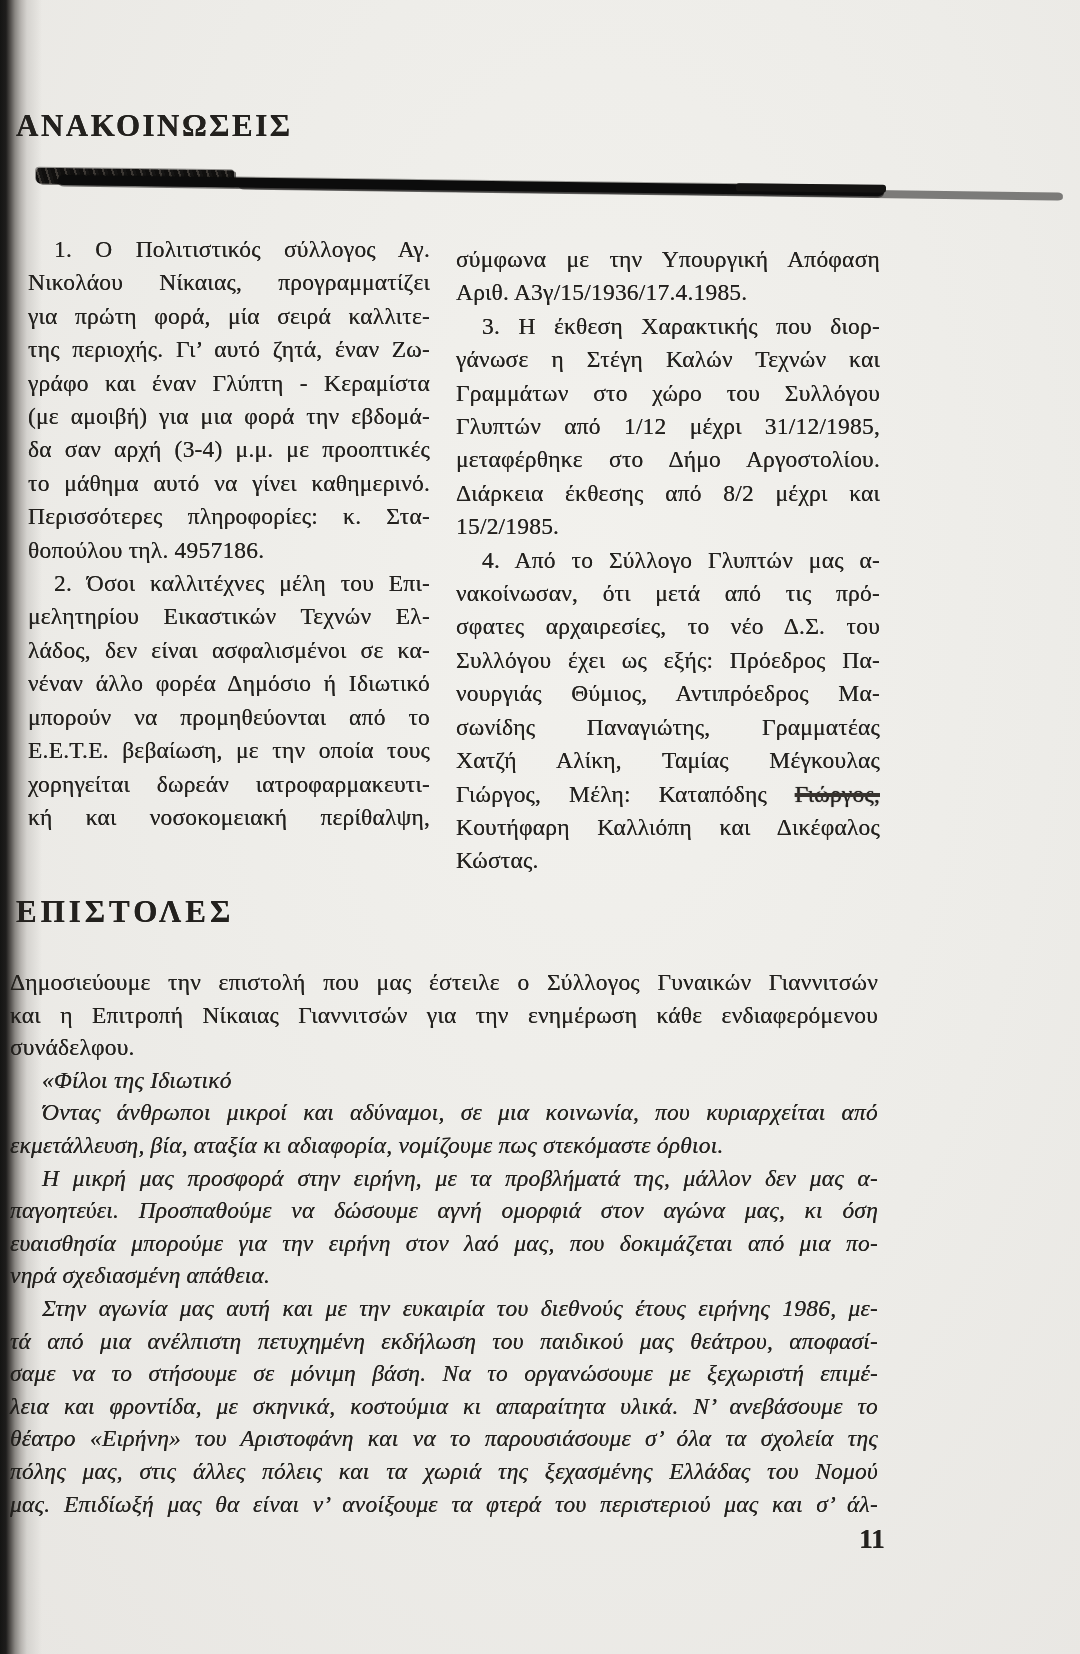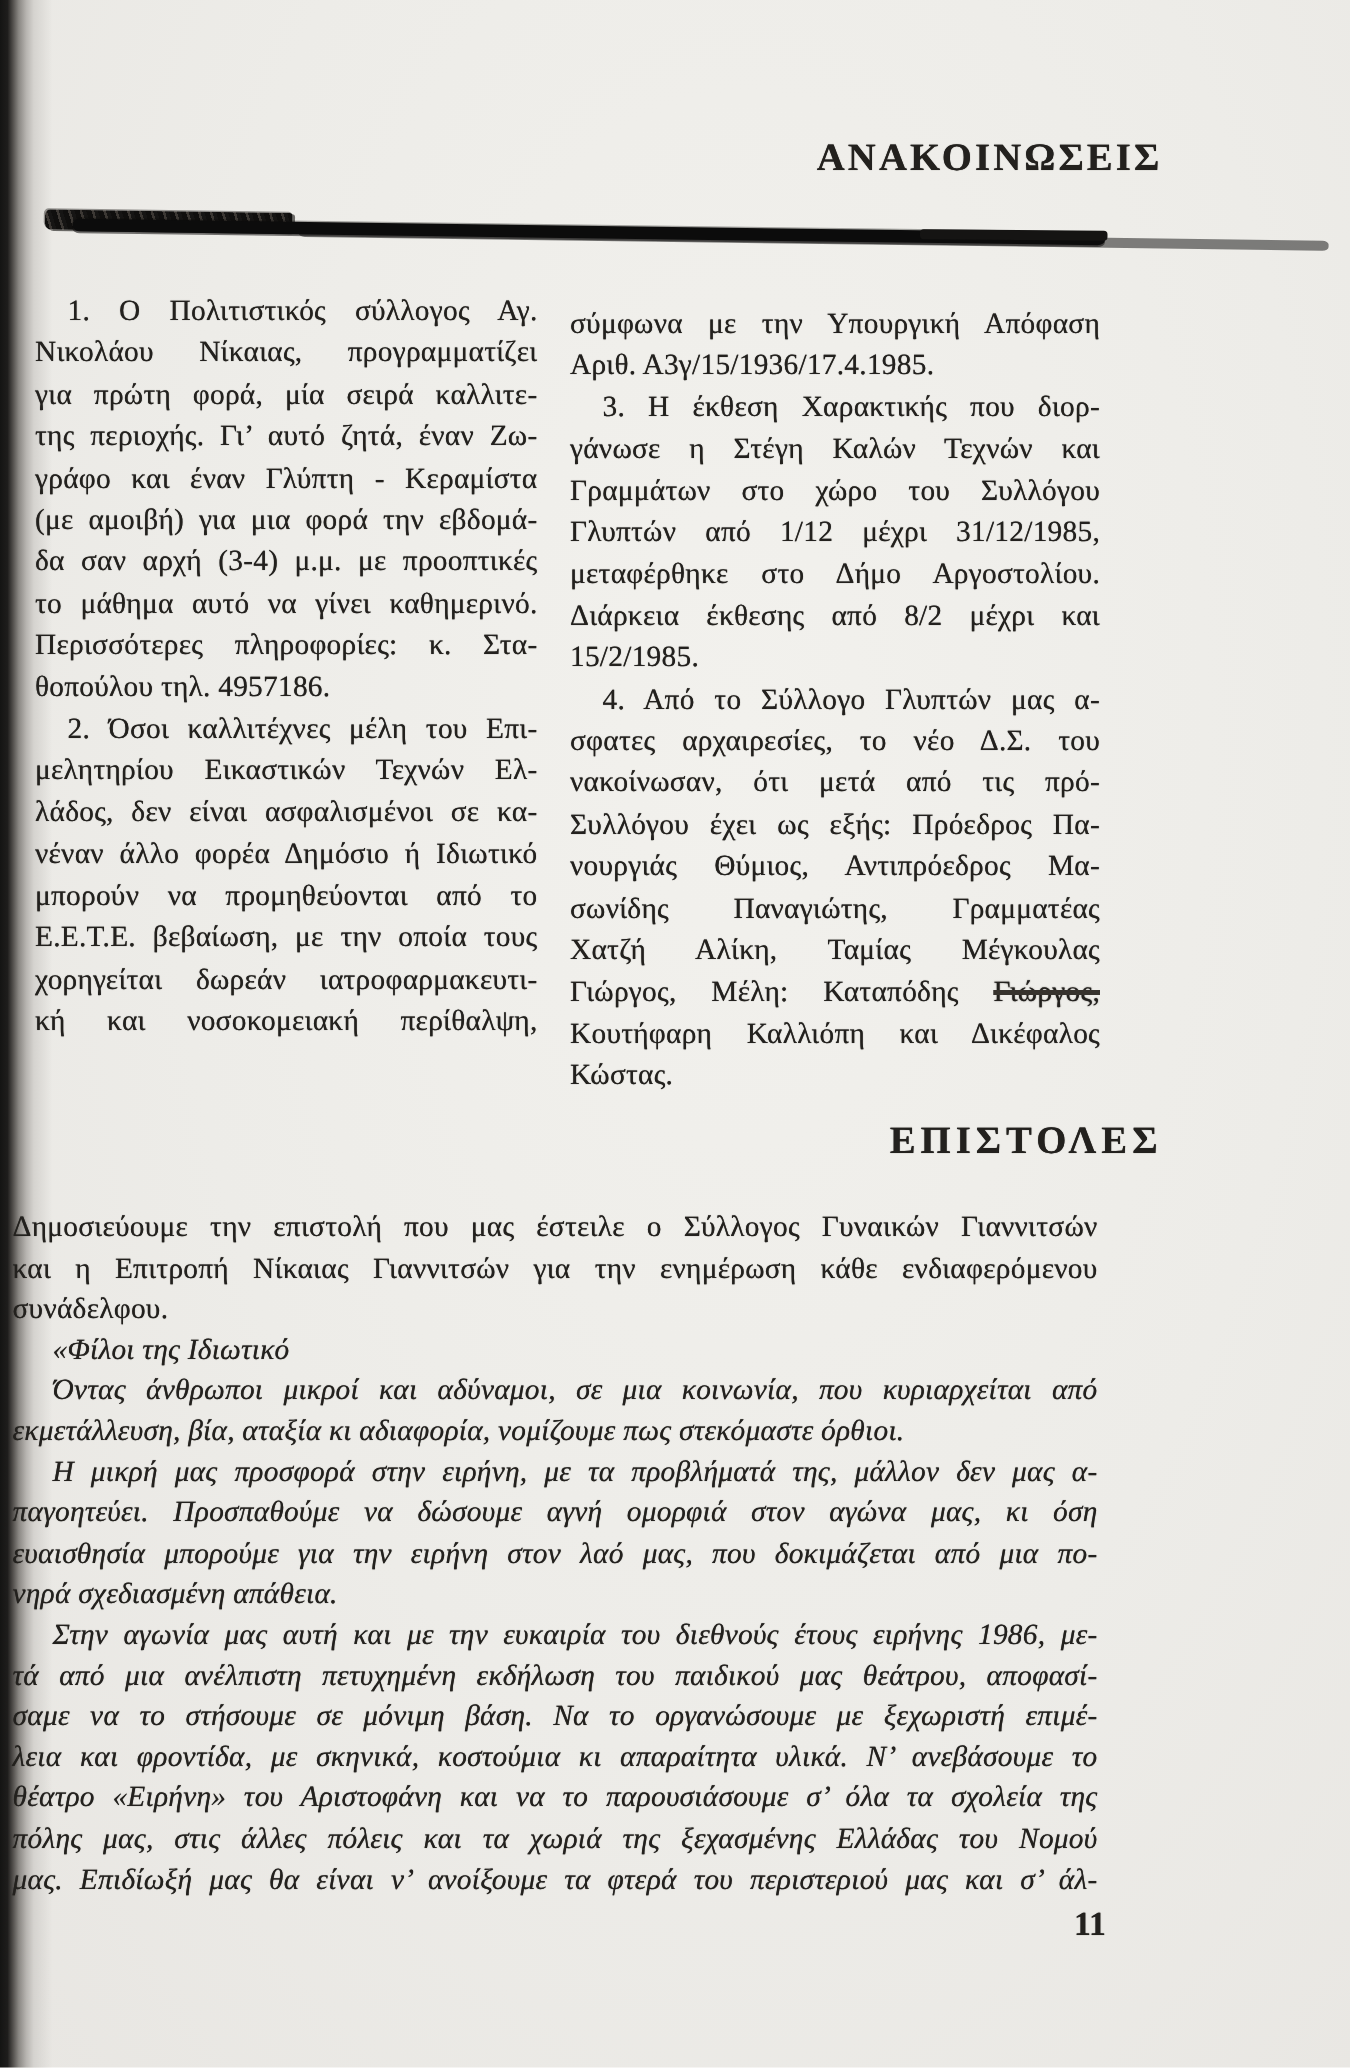--- a/index.html
+++ b/index.html
@@ -10,21 +10,21 @@
     color:#23211e;
   }
   
   .binding {
     position:absolute; left:0; top:0; bottom:0; width:42px;
     background: linear-gradient(to right,
       #141413 0px, #1e1d1c 6px, #4e4b48 10px, #8a8783 15px,
       #b7b4b0 21px, #d5d3cf 27px, rgba(237,236,232,0) 42px);
   }
   .headline {
-    position:absolute; left:0; width:930px; text-align:right;
+    position:absolute; left:16px; width:930px; text-align:left;
     font-size:31px; font-weight:600; letter-spacing:2.5px;
     text-shadow:0 0 0.6px currentColor;
   }
   .headline.announcements { top:108px; }
   .headline.letters-h { top:894px; letter-spacing:4px; }
 
   
   .smudge { position:absolute; left:36px; top:166px; width:852px; height:38px; }
   .smudge .bar-main {
     position:absolute; left:22px; top:9px; width:826px; height:10px;
@@ -111,22 +111,22 @@
       <div class="line"><span>σύμφωνα με την Υπουργική Απόφαση</span></div>
       <div class="line last"><span>Αριθ. Α3γ/15/1936/17.4.1985.</span></div>
       <div class="line indent"><span>3. Η έκθεση Χαρακτικής που διορ-</span></div>
       <div class="line"><span>γάνωσε η Στέγη Καλών Τεχνών και</span></div>
       <div class="line"><span>Γραμμάτων στο χώρο του Συλλόγου</span></div>
       <div class="line"><span>Γλυπτών από 1/12 μέχρι 31/12/1985,</span></div>
       <div class="line"><span>μεταφέρθηκε στο Δήμο Αργοστολίου.</span></div>
       <div class="line"><span>Διάρκεια έκθεσης από 8/2 μέχρι και</span></div>
       <div class="line last"><span>15/2/1985.</span></div>
       <div class="line indent"><span>4. Από το Σύλλογο Γλυπτών μας α-</span></div>
+      <div class="line"><span>νακοίνωσαν, ότι μετά από τις πρό-</span></div>
       <div class="line"><span>σφατες αρχαιρεσίες, το νέο Δ.Σ. του</span></div>
-      <div class="line"><span>νακοίνωσαν, ότι μετά από τις πρό-</span></div>
       <div class="line"><span>Συλλόγου έχει ως εξής: Πρόεδρος Πα-</span></div>
       <div class="line"><span>νουργιάς Θύμιος, Αντιπρόεδρος Μα-</span></div>
       <div class="line"><span>σωνίδης Παναγιώτης, Γραμματέας</span></div>
       <div class="line"><span>Χατζή Αλίκη, Ταμίας Μέγκουλας</span></div>
       <div class="line"><span>Γιώργος, Μέλη: Καταπόδης </span><s>Γιώργος,</s></div>
       <div class="line"><span>Κουτήφαρη Καλλιόπη και Δικέφαλος</span></div>
       <div class="line last"><span>Κώστας.</span></div>
     </div>
 </div>
 

